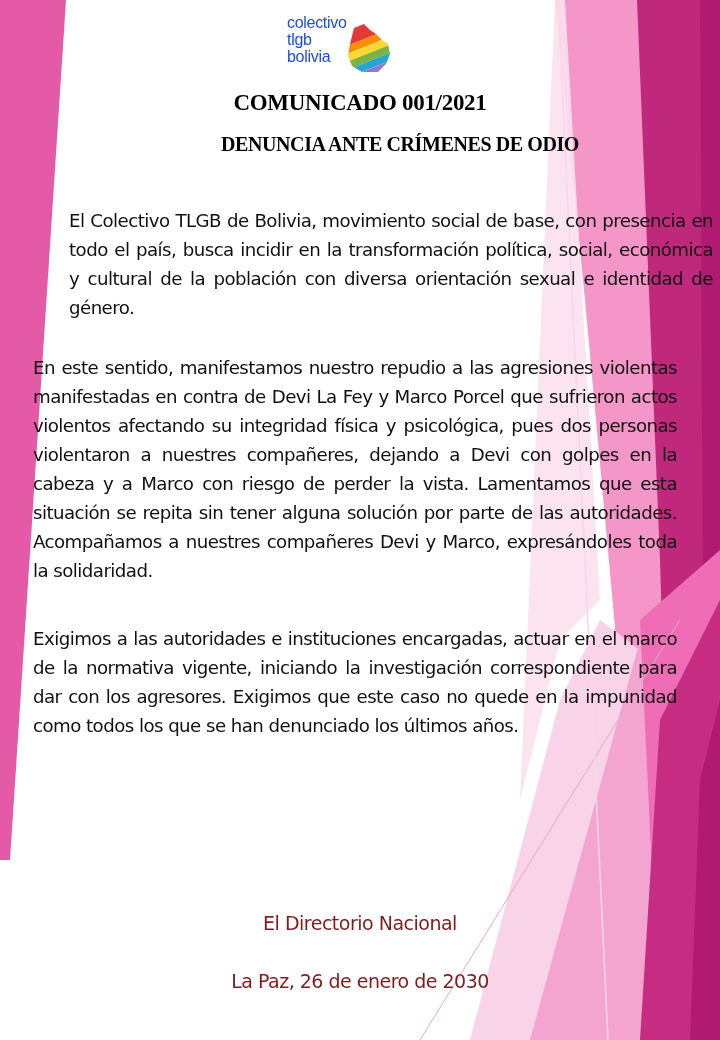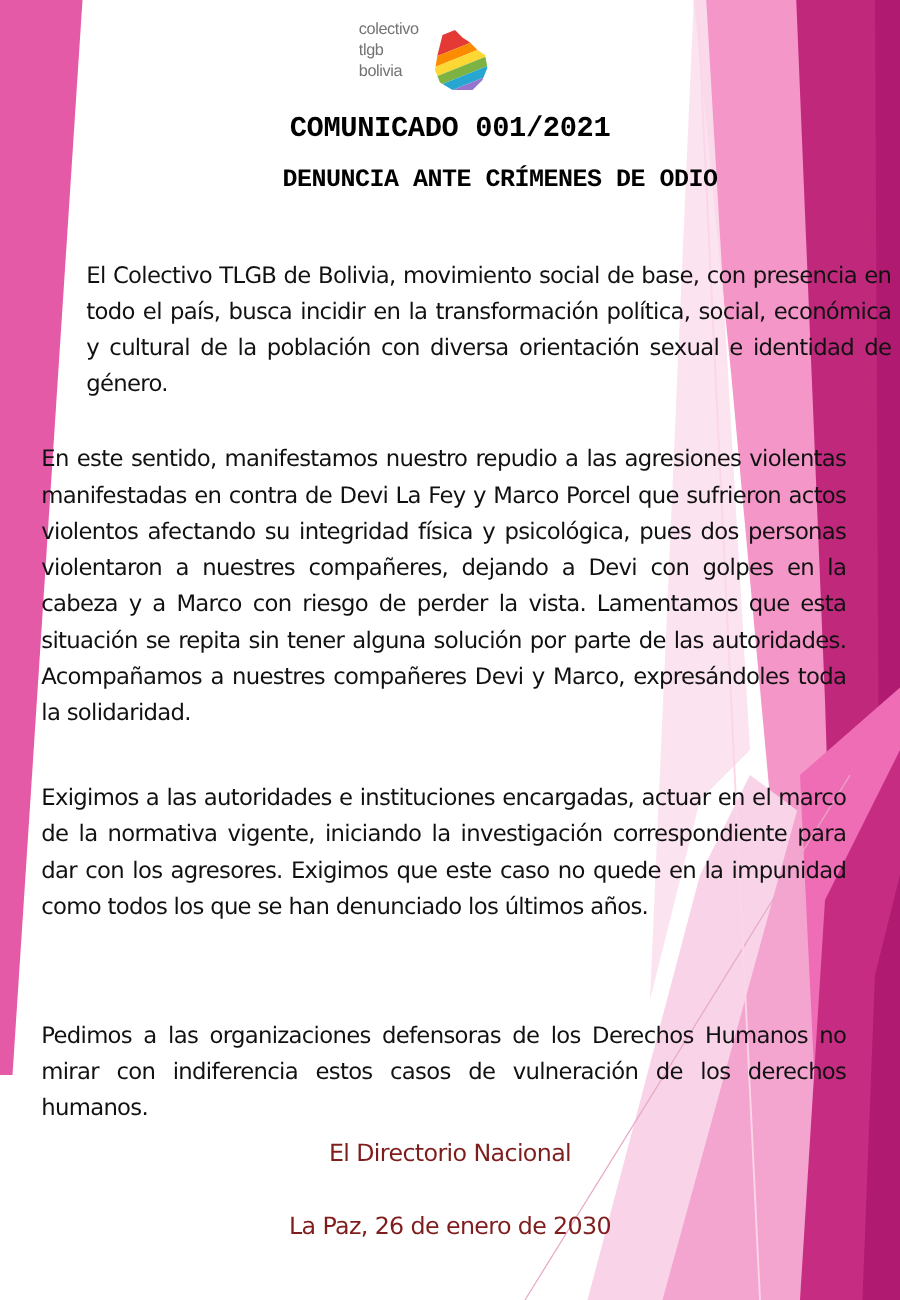--- a/index.html
+++ b/index.html
@@ -9,28 +9,28 @@
       font-family: "DejaVu Sans", sans-serif;
       color: #111;
     }
     .bg { position: absolute; left: 0; top: 0; width: 720px; height: 1040px; z-index: 0; }
     .content { position: absolute; left: 0; top: 0; width: 720px; height: 1040px; z-index: 1; }
 
     .logo { position: absolute; left: 287px; top: 14px; width: 110px; height: 62px; }
     .logo-text {
       position: absolute; left: 0; top: 0;
       font-family: "Liberation Sans", sans-serif;
-      font-size: 13px; line-height: 17px; color: #737373; letter-spacing: -0.3px;
+      font-size: 16px; line-height: 17px; color: #1d4ed8; letter-spacing: -0.3px;
     }
     .logo-text span { display: block; }
     .logo-map { position: absolute; left: 55px; top: 8px; width: 50px; height: 52px; z-index: -1; }
 
     .title {
       position: absolute; left: 0; width: 720px; text-align: center;
-      font-family: Liberation Mono, monospace; font-weight: bold; color: #000;
+      font-family: Liberation Serif, serif; font-weight: bold; color: #000;
     }
     .title1 { top: 90px; font-size: 23px; letter-spacing: -0.3px; }
     .title2 { top: 133px; font-size: 20px; letter-spacing: -0.4px; margin-left: 40px; }
 
     .para {
       position: absolute; left: 33px; width: 644px;
       font-family: "DejaVu Sans", sans-serif;
       font-size: 18.2px; line-height: 29px;
       text-align: justify; color: #111;
       letter-spacing: -0.55px; word-spacing: 0px;
@@ -94,17 +94,16 @@
       <span>bolivia</span>
     </div>
   </div>
 
   <div class="title title1">COMUNICADO 001/2021</div>
   <div class="title title2">DENUNCIA ANTE CRÍMENES DE ODIO</div>
 
   <p class="para p1">El Colectivo TLGB de Bolivia, movimiento social de base, con presencia en todo el país, busca incidir en la transformación política, social, económica y cultural de la población con diversa orientación sexual e identidad de género.</p>
   <p class="para p2">En este sentido, manifestamos nuestro repudio a las agresiones violentas manifestadas en contra de Devi La Fey y Marco Porcel que sufrieron actos violentos afectando su integridad física y psicológica, pues dos personas violentaron a nuestres compañeres, dejando a Devi con golpes en la cabeza y a Marco con riesgo de perder la vista. Lamentamos que esta situación se repita sin tener alguna solución por parte de las autoridades. Acompañamos a nuestres compañeres Devi y Marco, expresándoles toda la solidaridad.</p>
   <p class="para p3">Exigimos a las autoridades e instituciones encargadas, actuar en el marco de la normativa vigente, iniciando la investigación correspondiente para dar con los agresores. Exigimos que este caso no quede en la impunidad como todos los que se han denunciado los últimos años.</p>
-  <p class="para p4">Pedimos a las organizaciones defensoras de los Derechos Humanos no mirar con indiferencia estos casos de vulneración de los derechos humanos.</p>
 
   <div class="centered sig">El Directorio Nacional</div>
   <div class="centered date">La Paz, 26 de enero de 2030</div>
 </div>
 
 </body></html>

